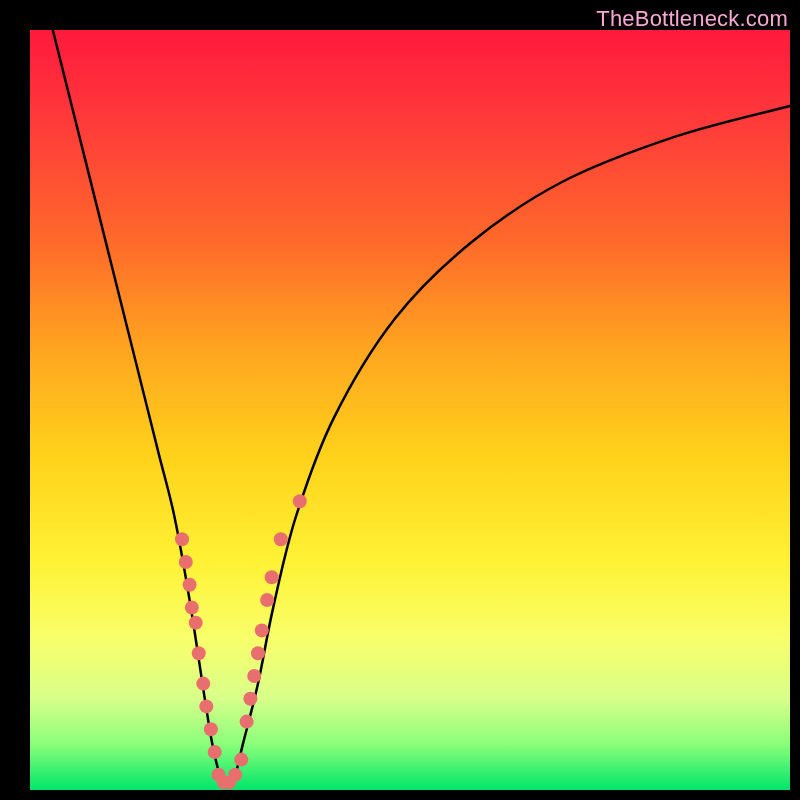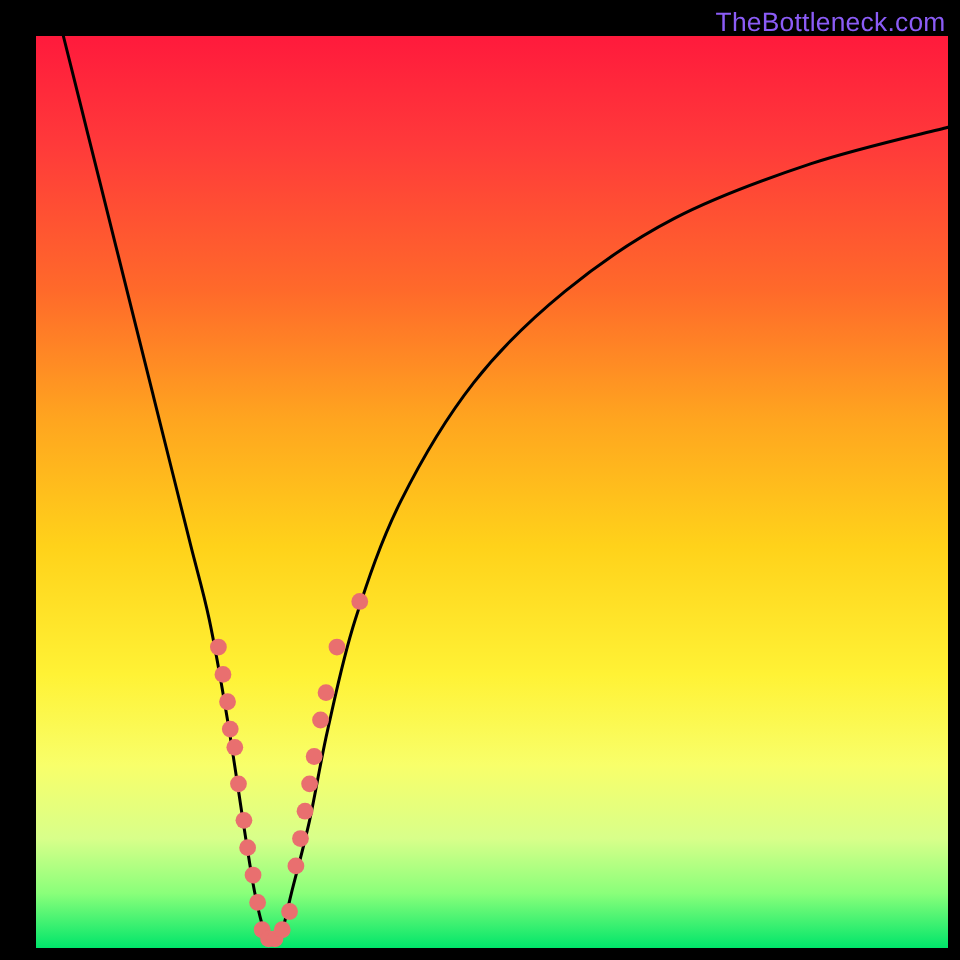--- a/index.html
+++ b/index.html
@@ -32,21 +32,21 @@
       #fff235 70%,
       #f8ff6a 80%,
       #d8ff8a 88%,
       #8aff7a 94%,
       #00e56a 100%);
   }
   .watermark {
     position: absolute;
     top: 6px;
     right: 12px;
-    color: #8b5cf6;
+    color: #f9a8d4;
     font-size: 22px;
     letter-spacing: 0.2px;
     user-select: none;
   }
   svg.curve {
     position: absolute;
     left: 0;
     top: 0;
     width: 760px;
     height: 760px;

